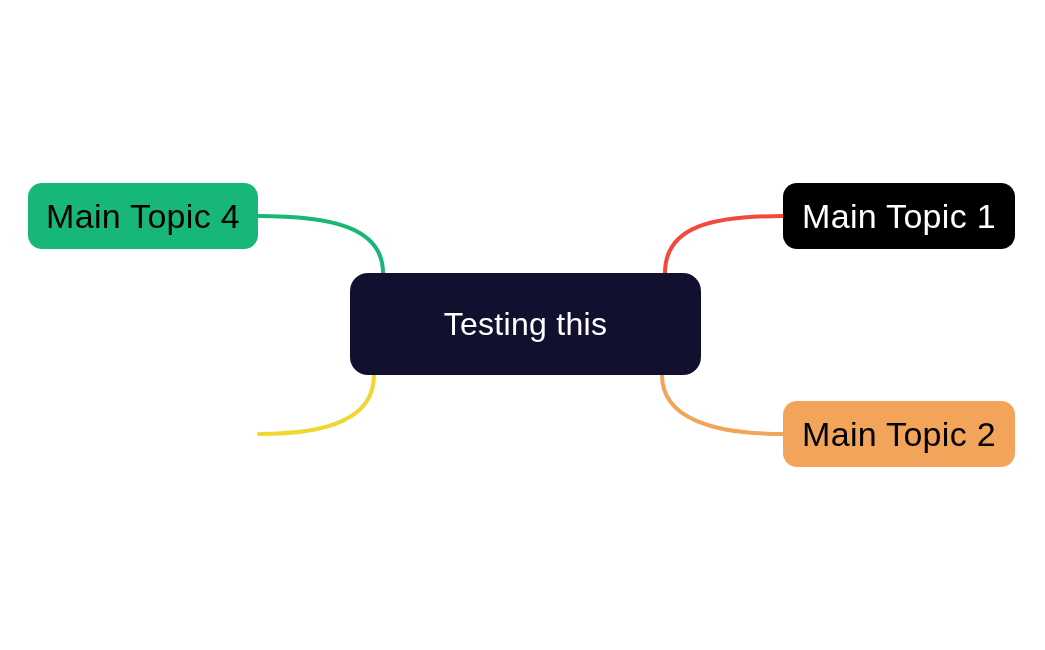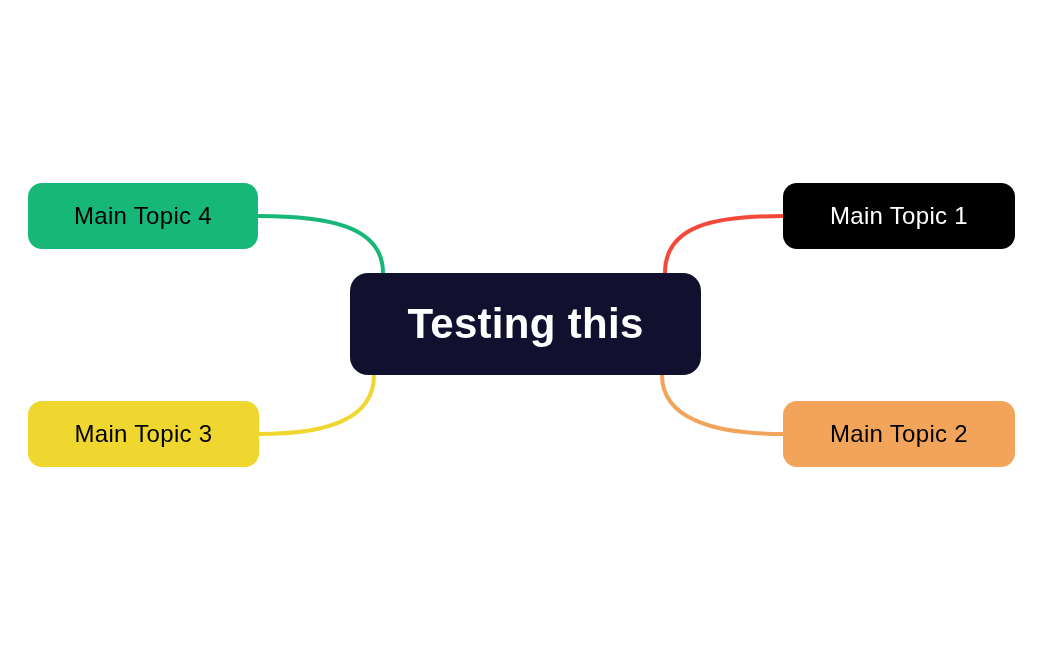--- a/index.html
+++ b/index.html
@@ -30,30 +30,30 @@
     white-space: nowrap;
     letter-spacing: 0.3px;
   }
   .root-node {
     left: 350px; top: 273px;
     width: 351px; height: 102px;
     border-radius: 18px;
     z-index: 2;
   }
   .root-node .label {
-    font-size: 42px;
-    font-weight: 700;
+    font-size: 32px;
+    font-weight: 400;
   }
   .topic-node {
     height: 66px;
     border-radius: 14px;
     z-index: 2;
   }
   .topic-node .label {
-    font-size: 24px;
+    font-size: 34px;
     font-weight: 400;
   }
   .topic-1 { left: 783px; top: 183px; width: 232px; }
   .topic-2 { left: 783px; top: 401px; width: 232px; }
   .topic-3 { left: 28px;  top: 401px; width: 231px; }
   .topic-4 { left: 28px;  top: 183px; width: 230px; }
 </style>
 </head>
 <body>
 
@@ -71,21 +71,18 @@
   </div>
 
   <div class="node topic-node topic-1" style="background-color: #000000; color: rgb(255, 255, 255);">
     <span class="label">Main Topic 1</span>
   </div>
 
   <div class="node topic-node topic-2" style="background-color: rgb(242, 164, 90); color: rgb(0, 0, 0);">
     <span class="label">Main Topic 2</span>
   </div>
 
-  <div class="node topic-node topic-3" style="background-color: rgb(240, 215, 47); color: rgb(0, 0, 0);">
-    <span class="label">Main Topic 3</span>
-  </div>
 
   <div class="node topic-node topic-4" style="background-color: rgb(23, 184, 119); color: rgb(0, 0, 0);">
     <span class="label">Main Topic 4</span>
   </div>
 
 </div>
 
 </body></html>

